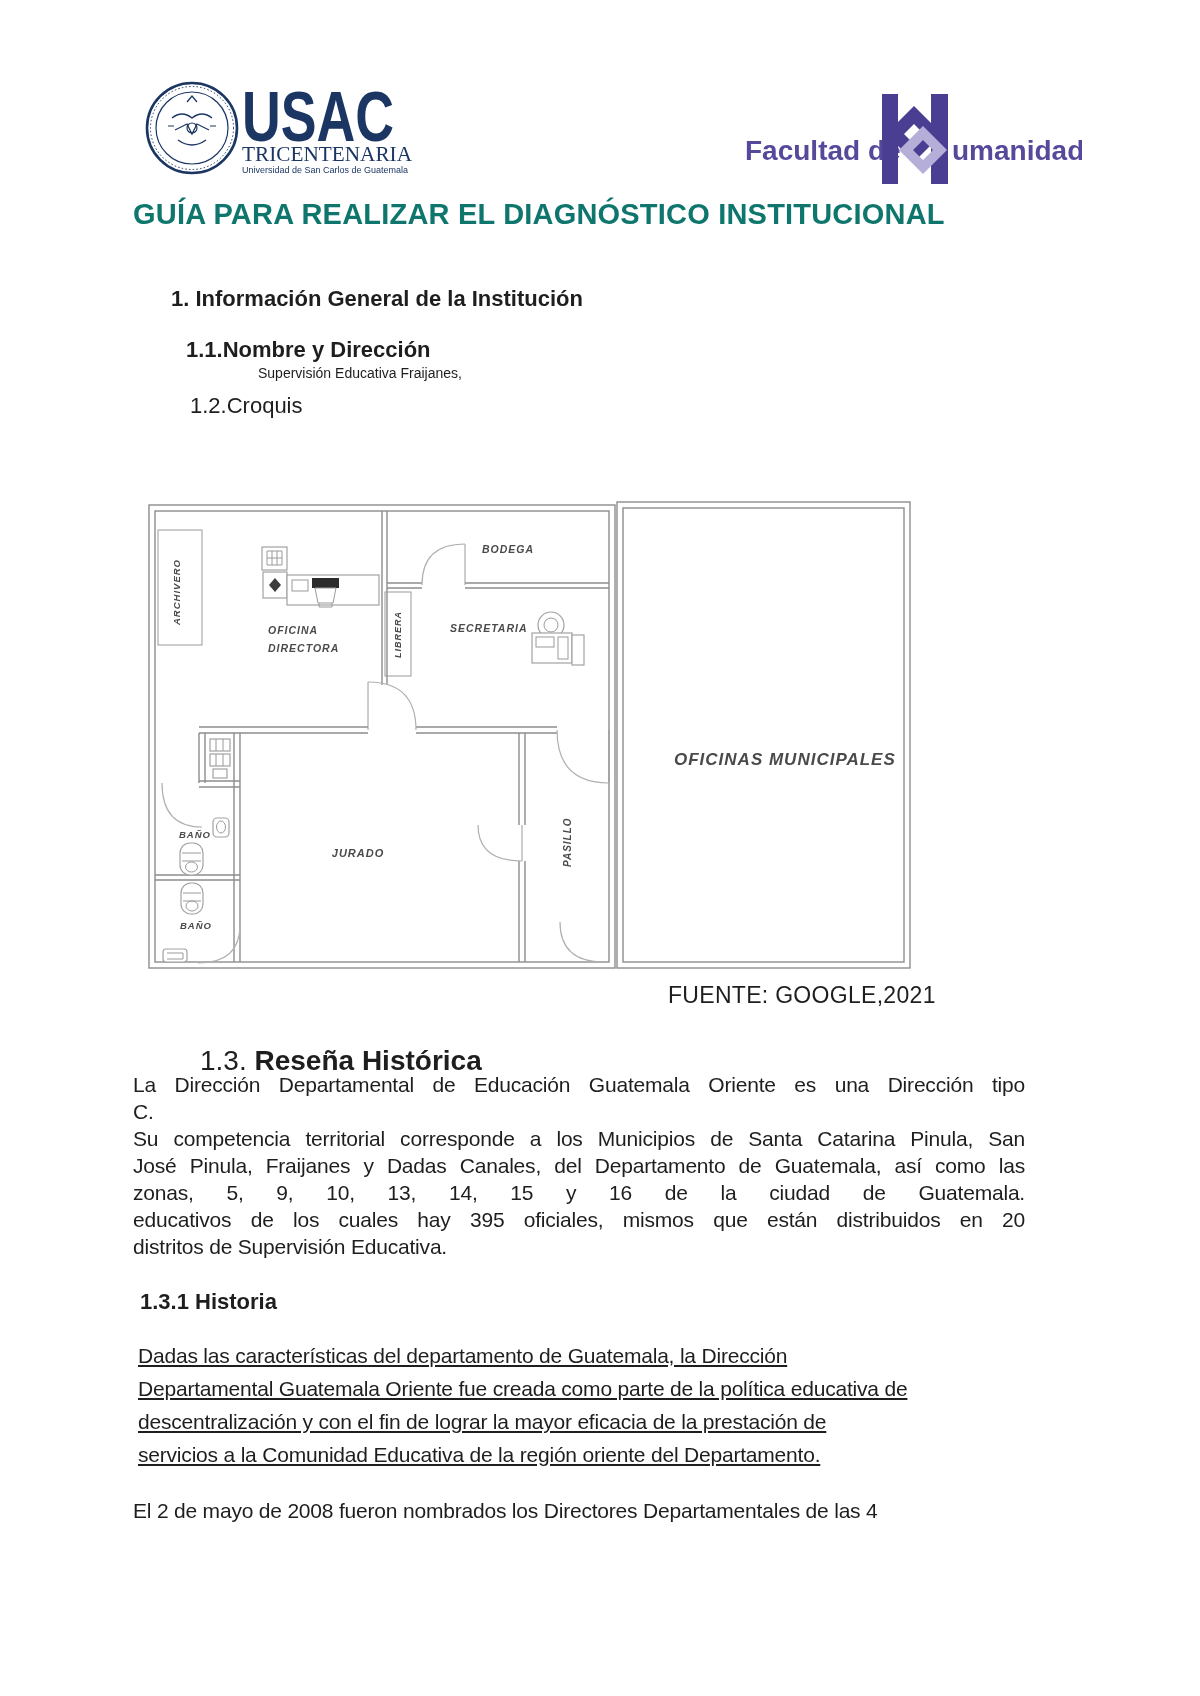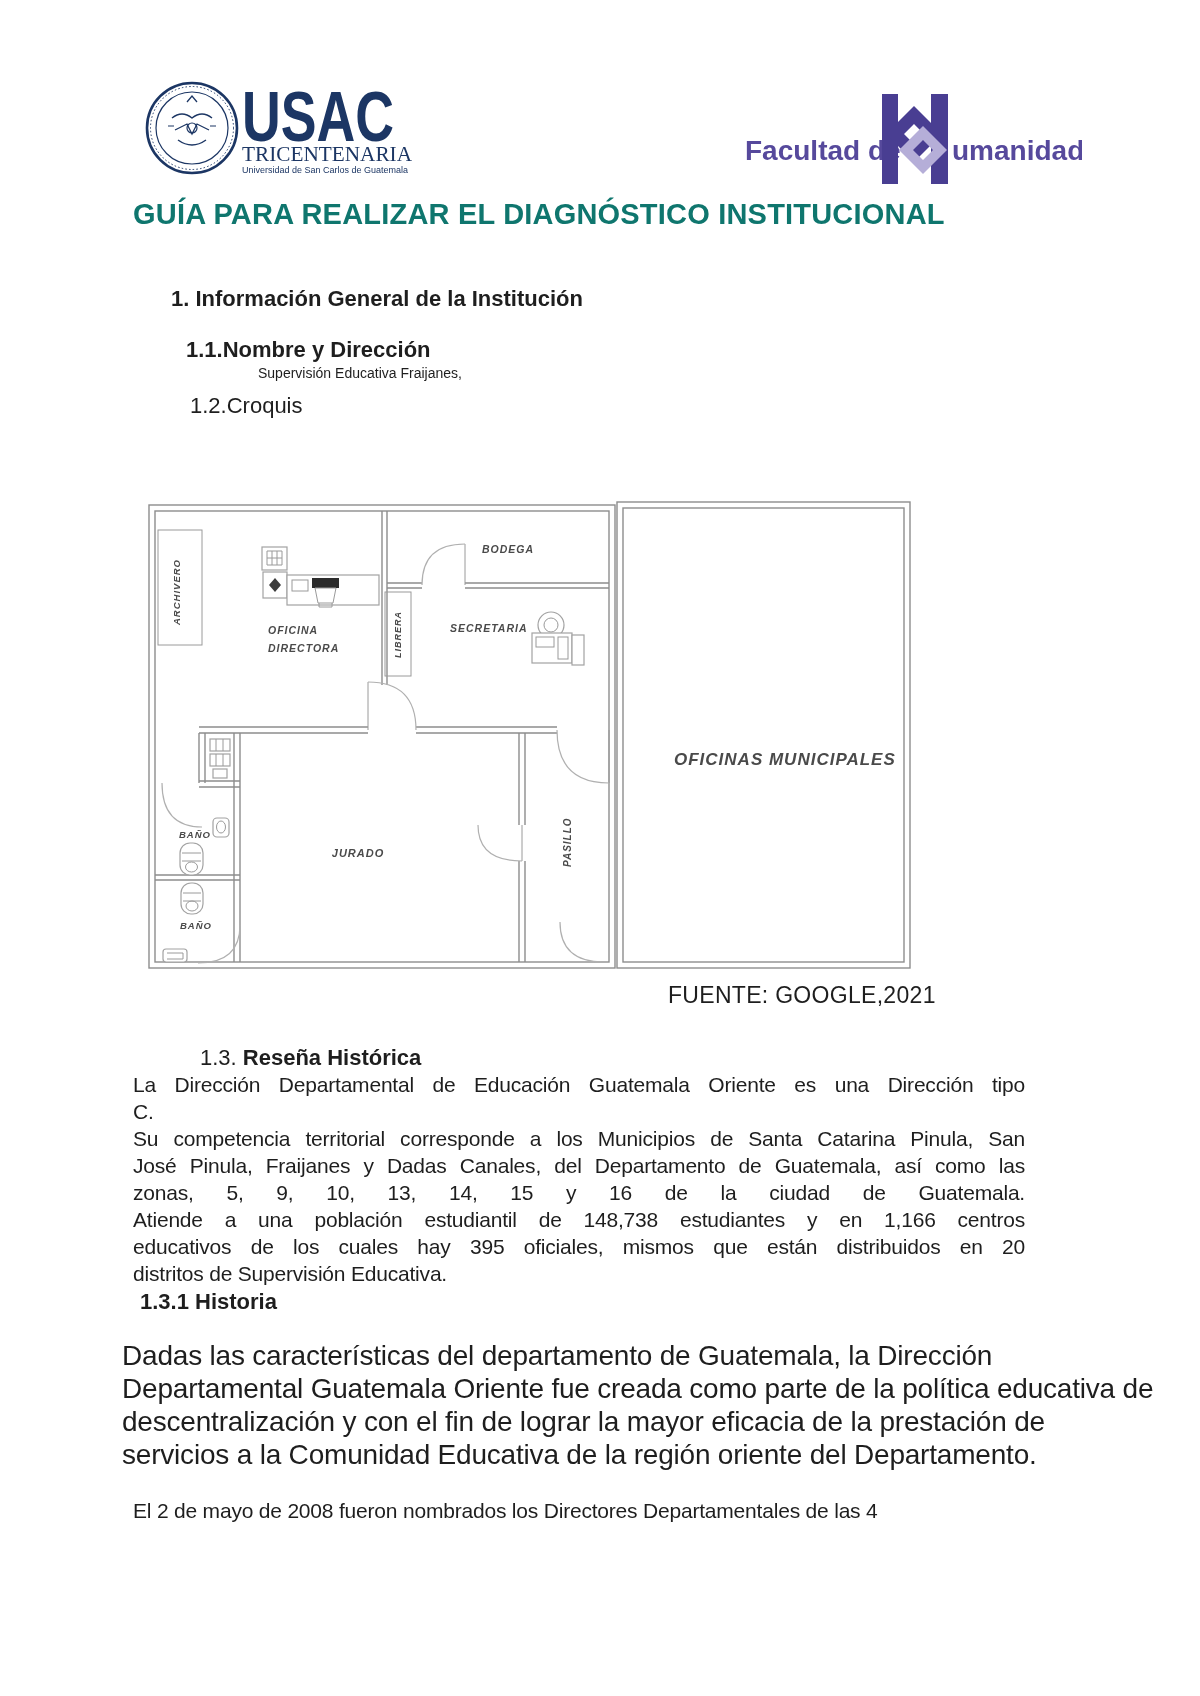--- a/index.html
+++ b/index.html
@@ -13,27 +13,27 @@
   #doc-title{left:133px;top:198px;width:980px;font-size:29px;font-weight:bold;
              color:#0f766e;letter-spacing:.2px;white-space:nowrap;}
   #s1-heading{left:133px;top:286px;font-size:22px;font-weight:bold;white-space:nowrap;margin-left:38px;}
   #s11-heading{left:186px;top:337px;font-size:22px;font-weight:bold;white-space:nowrap;}
   #s11-value{left:258px;top:365px;font-size:14px;white-space:nowrap;}
   #s12-heading{left:190px;top:393px;font-size:22px;font-weight:normal;white-space:nowrap;}
   
   #croquis{left:133px;top:455px;width:782px;height:525px;}
   #fuente{left:668px;top:982px;font-size:23px;letter-spacing:.3px;white-space:nowrap;}
   
-  #s13-heading{left:200px;top:1045px;font-size:22px;white-space:nowrap;}
+  #s13-heading{left:200px;top:1045px;font-size:28px;white-space:nowrap;}
   #s13-heading b{font-weight:bold;}
   #para-resena{left:133px;top:1071px;width:892px;font-size:21px;line-height:27px;
                letter-spacing:-.2px;}
   #s131-heading{left:140px;top:1289px;font-size:22px;font-weight:bold;white-space:nowrap;}
-  #para-historia{left:122px;top:1339px;width:920px;font-size:28px;line-height:33px;
-                 letter-spacing:-.2px;}
+  #para-historia{left:138px;top:1339px;width:920px;font-size:21px;line-height:33px;
+                 letter-spacing:-.2px;text-decoration:underline;}
   #closing-line{left:133px;top:1499px;font-size:21px;letter-spacing:-.2px;white-space:nowrap;}
   .tline{white-space:nowrap;}
   .tline.just{white-space:normal;text-align:justify;text-align-last:justify;}
   
   .wall{stroke:#8d8d8d;stroke-width:1.4;fill:none;}
   .wallthin{stroke:#9a9a9a;stroke-width:1;fill:none;}
   .furn{stroke:#a2a2a2;stroke-width:1.2;fill:#ffffff;}
   .arc{stroke:#b0b0b0;stroke-width:1.2;fill:none;}
   .plan-label{font-family:"Liberation Sans","DejaVu Sans",sans-serif;font-style:italic;
               font-weight:bold;fill:#4a4a4a;letter-spacing:1px;}
@@ -188,21 +188,20 @@
 <div id="s13-heading" class="abs">
   <span>1.3. </span><b>Reseña Histórica</b>
 </div>
 
 <div id="para-resena" class="abs">
     <div class="tline just">La Dirección Departamental de Educación Guatemala Oriente es una Dirección tipo</div>
     <div class="tline">C.</div>
     <div class="tline just">Su competencia territorial corresponde a los Municipios de Santa Catarina Pinula, San</div>
     <div class="tline just">José Pinula, Fraijanes y Dadas Canales, del Departamento de Guatemala, así como las</div>
     <div class="tline just">zonas, 5, 9, 10, 13, 14, 15 y 16 de la ciudad de Guatemala.</div>
-    <div class="tline just">Atiende a una población estudiantil de 148,738 estudiantes y en 1,166 centros</div>
     <div class="tline just">educativos de los cuales hay 395 oficiales, mismos que están distribuidos en 20</div>
     <div class="tline">distritos de Supervisión Educativa.</div>
   </div>
 
 <div id="s131-heading" class="abs">1.3.1 Historia</div>
 
 <div id="para-historia" class="abs">
     <div class="tline">Dadas las características del departamento de Guatemala, la Dirección</div>
     <div class="tline">Departamental Guatemala Oriente fue creada como parte de la política educativa de</div>
     <div class="tline">descentralización y con el fin de lograr la mayor eficacia de la prestación de</div>

